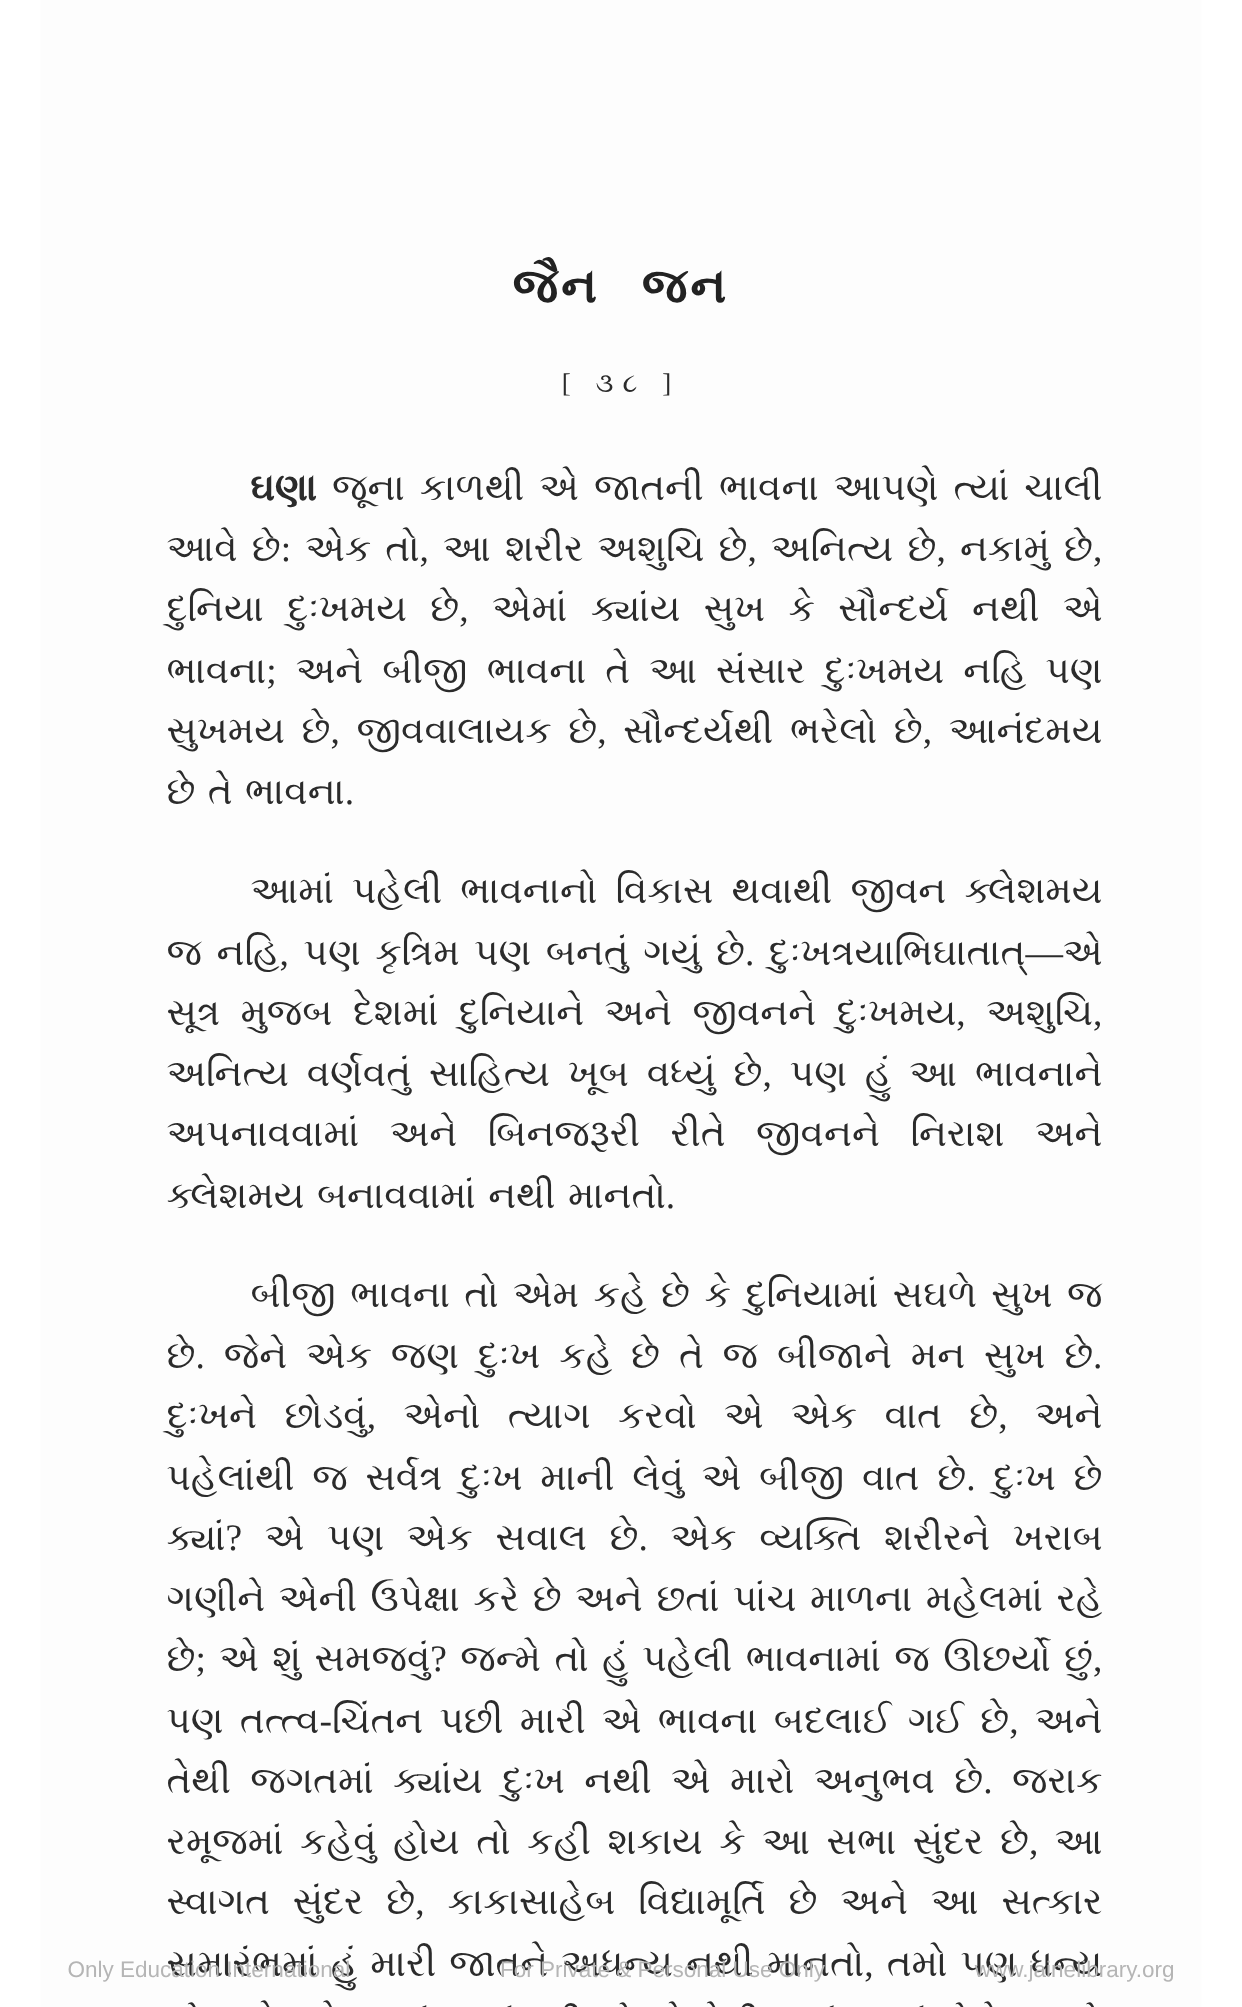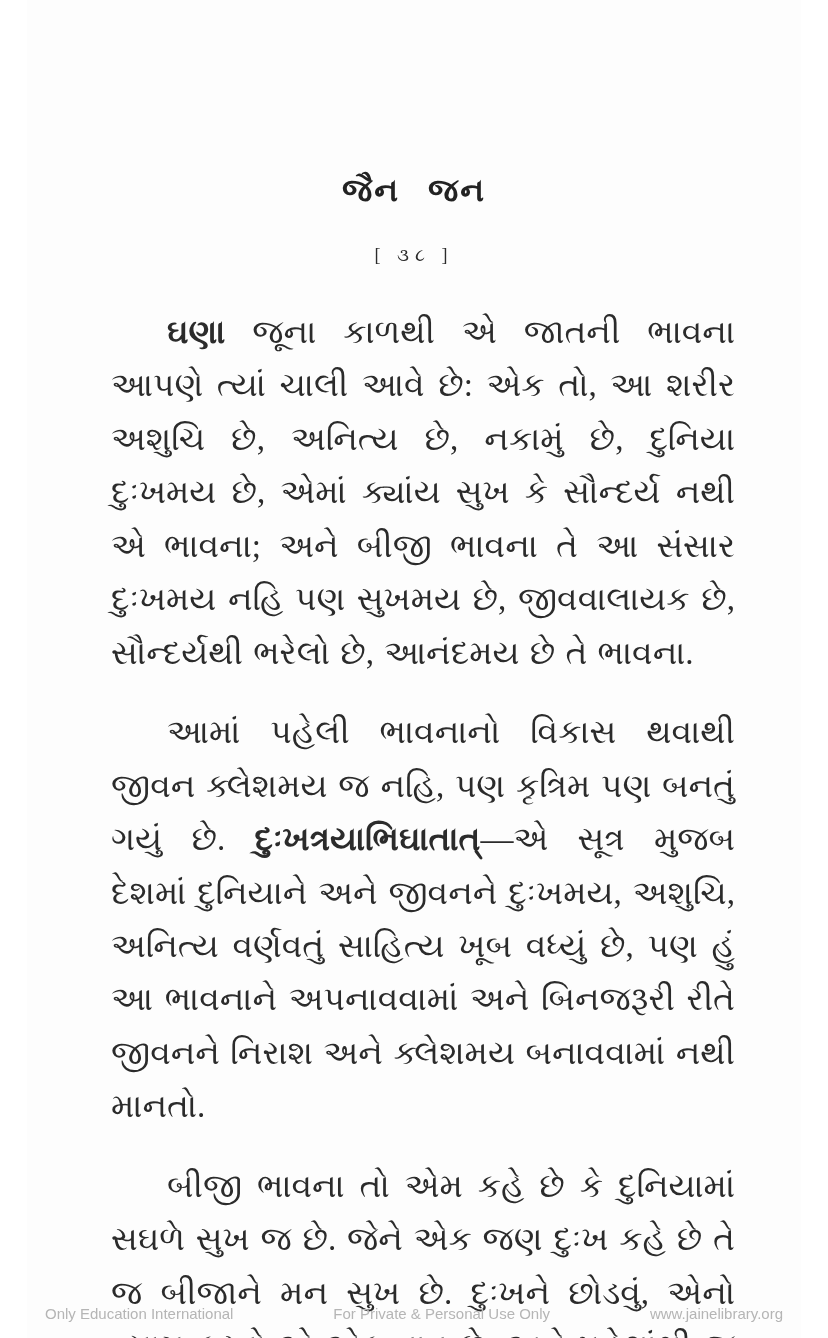--- a/index.html
+++ b/index.html
@@ -32,32 +32,32 @@
     font-size: 18px;
     letter-spacing: 6px;
     color: #2b2b2b;
   }
   .content {
     margin-top: 40px;
     padding: 0 66px 0 84px;
   }
   p.para {
     margin: 0 0 26px 0;
-    font-size: 33px;
+    font-size: 25px;
     line-height: 1.62;
     text-align: justify;
     text-indent: 56px;
     color: #2b2b2b;
     word-spacing: 2px;
   }
   p.para .lead-bold {
     font-weight: bold;
   }
   p.para .inline-bold {
-    font-weight: bold;
+    font-weight: normal;
   }
   .footer {
     position: absolute;
     left: 0;
     right: 0;
     bottom: 16px;
     display: flex;
     justify-content: space-between;
     align-items: center;
     padding: 0 18px;

